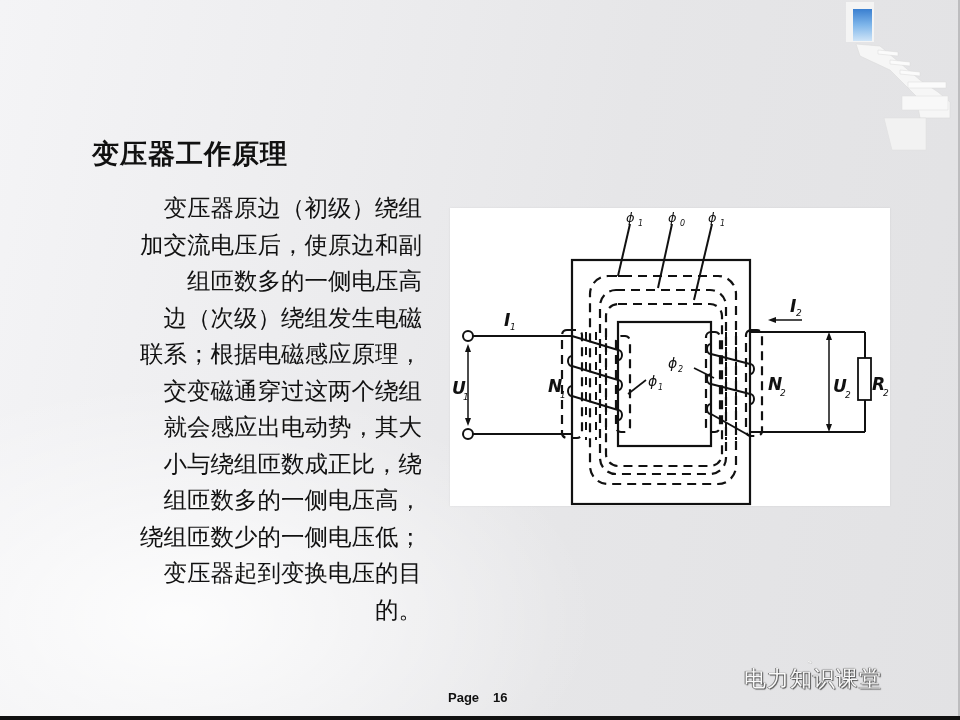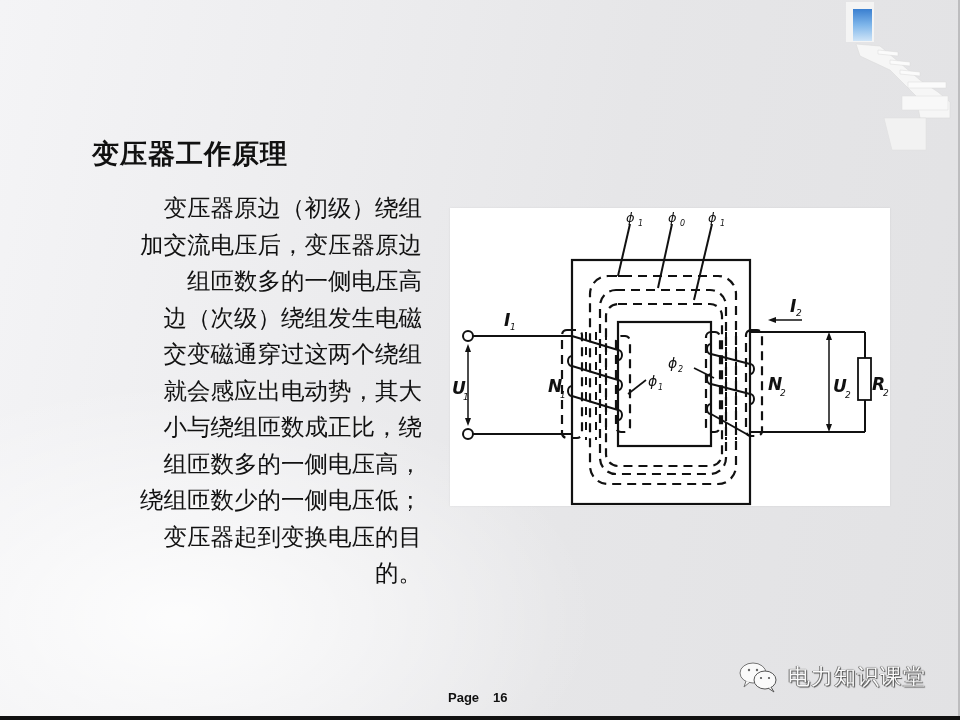--- a/index.html
+++ b/index.html
@@ -37,21 +37,21 @@
       box-shadow: 0 0 2px rgba(0,0,0,0.08);
     }
     .figure svg { width: 100%; height: 100%; display: block; }
     .footer-page {
       position: absolute; left: 448px; top: 690px;
       font-family: "Liberation Sans", sans-serif; font-weight: bold; font-size: 13px; color: #111;
     }
     .footer-page span { margin-right: 14px; }
     .watermark {
       position: absolute; left: 738px; top: 660px; height: 34px;
-      display: flex; align-items: center;
+      display: flex; align-items: center; flex-direction: column;
     }
     .watermark-icon { width: 44px; height: 34px; }
     .watermark-text {
       font-size: 22px; color: #fafafa; margin-left: 6px; letter-spacing: 1px;
       text-shadow: 0 0 1px #333, 1px 1px 1px #555, -1px 0 0 #888;
     }
   </style>
 </head>
 <body>
 
@@ -74,23 +74,24 @@
     <polygon points="80,70 100,72 100,76 80,74" fill="#fbfbfb" stroke="#d8d8d8" stroke-width="0.5"></polygon>
     <polygon points="88,82 126,82 126,88 88,88" fill="#fbfbfb" stroke="#d8d8d8" stroke-width="0.5"></polygon>
     <polygon points="82,96 128,96 128,110 82,110" fill="#f8f8f8" stroke="#dcdcdc" stroke-width="0.5"></polygon>
     <polygon points="64,118 106,118 106,150 72,150" fill="#f2f2f2" stroke="#dcdcdc" stroke-width="0.5"></polygon>
   </svg>
 
   <div class="title">变压器工作原理</div>
 
   <div class="body-text">
     <span class="line">变压器原边（初级）绕组</span>
-    <span class="line">加交流电压后，变压器原边</span>
+    <span class="line">加交流电压后，使原边和副</span>
     <span class="line">组匝数多的一侧电压高</span>
     <span class="line">边（次级）绕组发生电磁</span>
+    <span class="line">联系；根据电磁感应原理，</span>
     <span class="line">交变磁通穿过这两个绕组</span>
     <span class="line">就会感应出电动势，其大</span>
     <span class="line">小与绕组匝数成正比，绕</span>
     <span class="line">组匝数多的一侧电压高，</span>
     <span class="line">绕组匝数少的一侧电压低；</span>
     <span class="line">变压器起到变换电压的目</span>
     <span class="line">的。</span>
   </div>
 
   <div class="figure">

